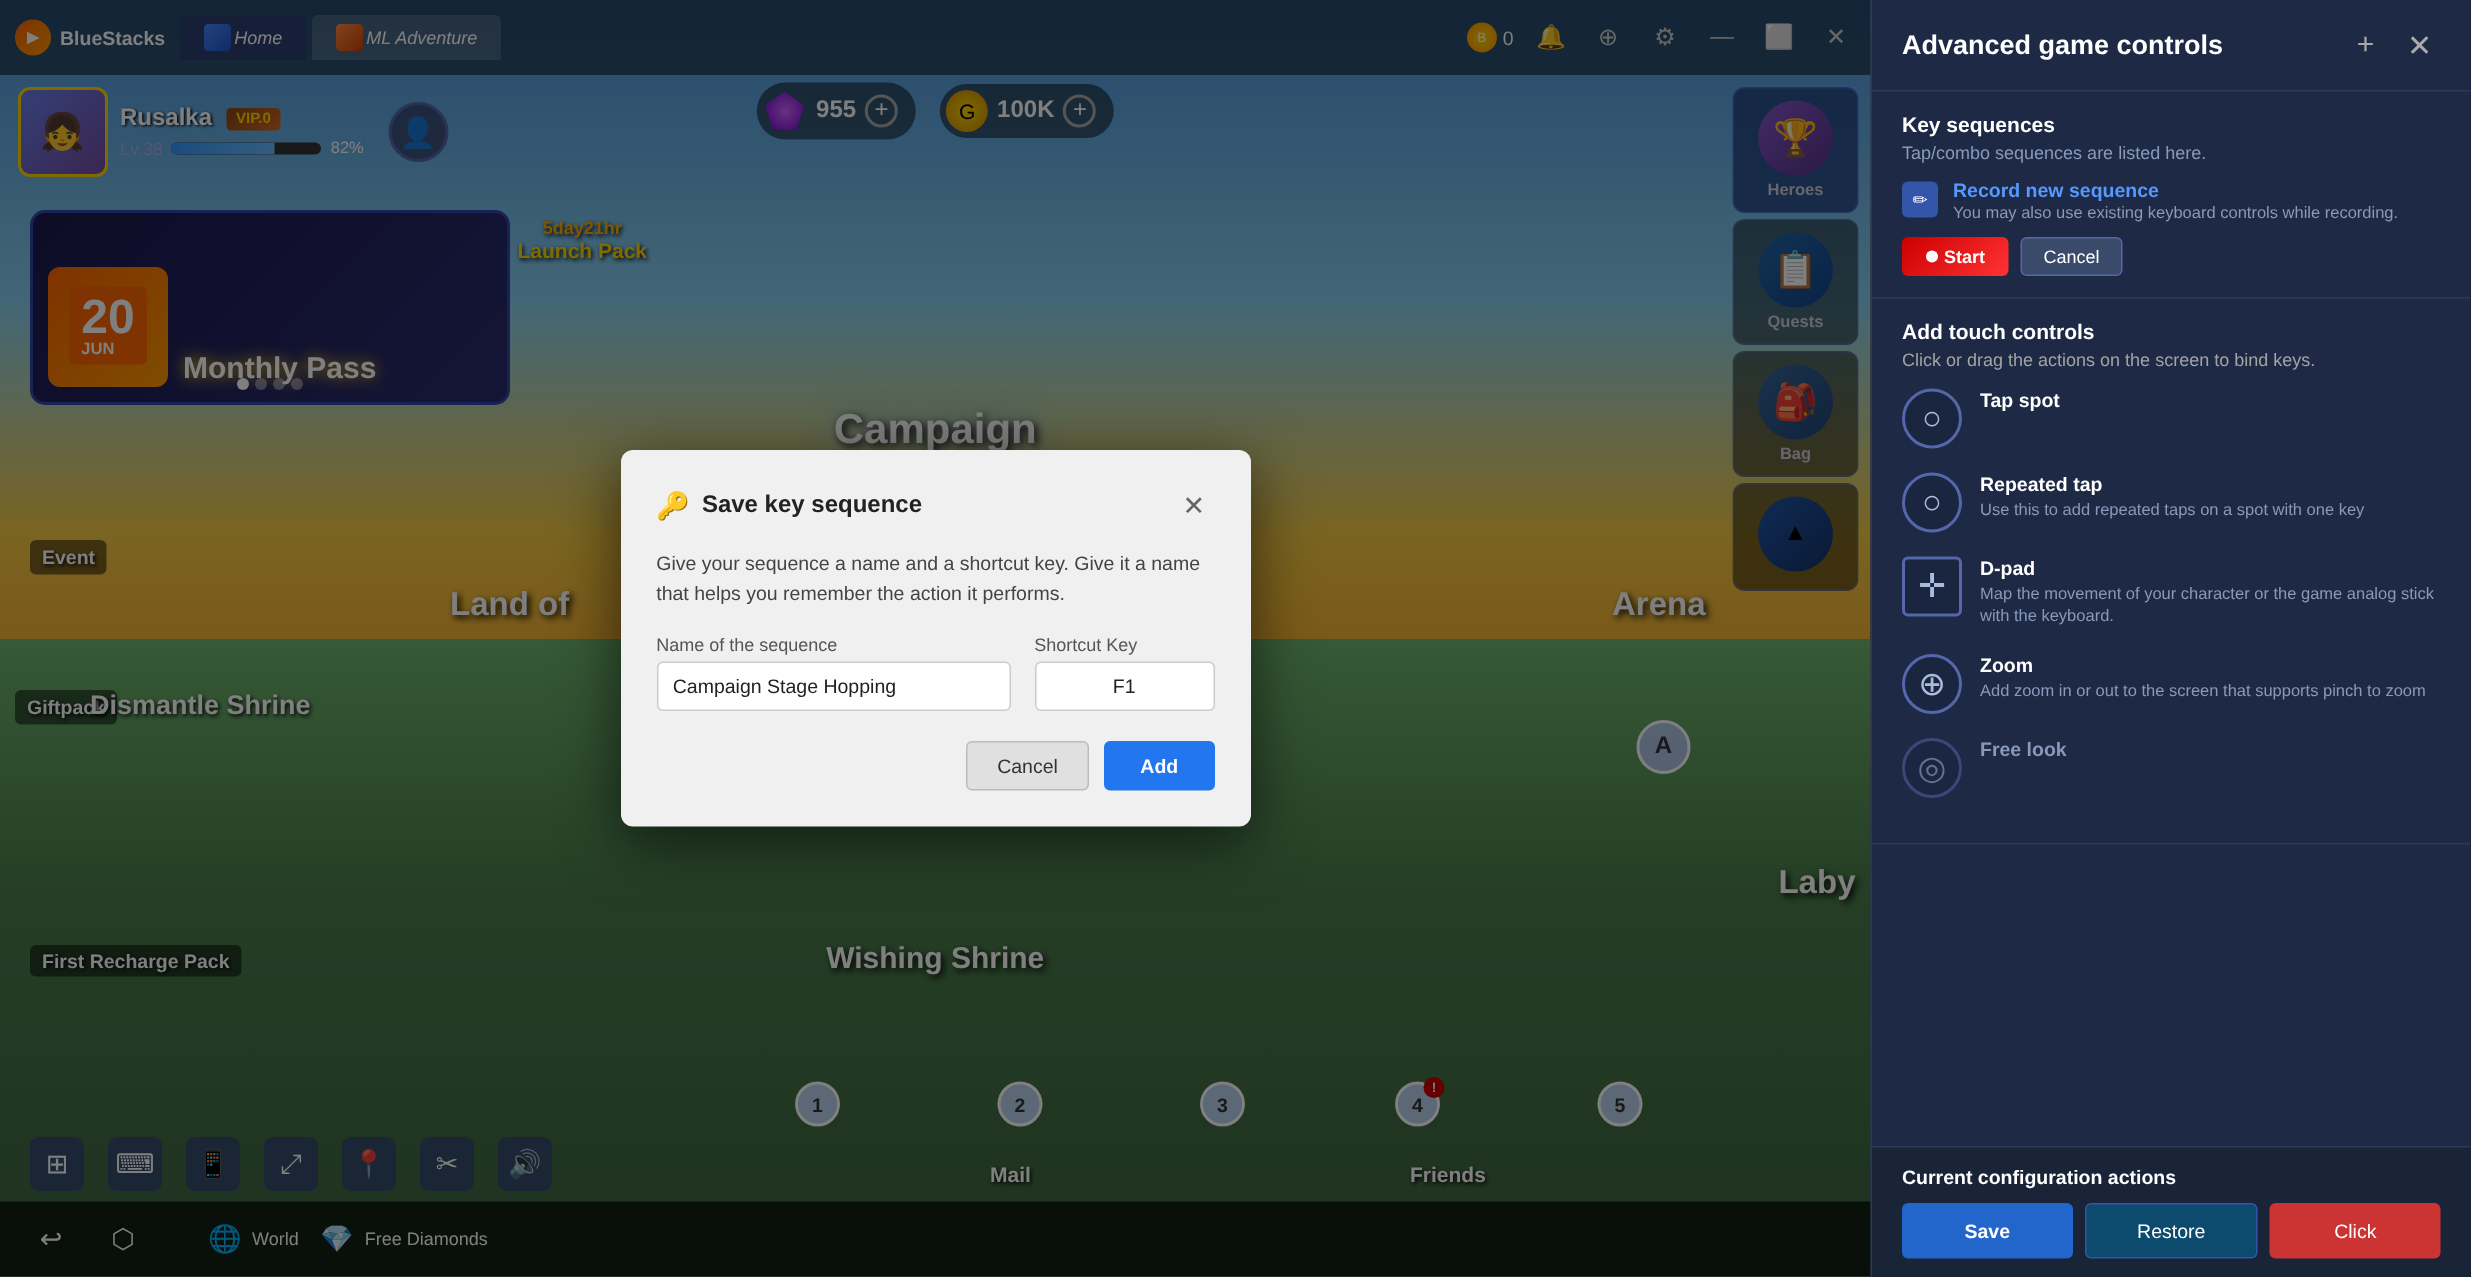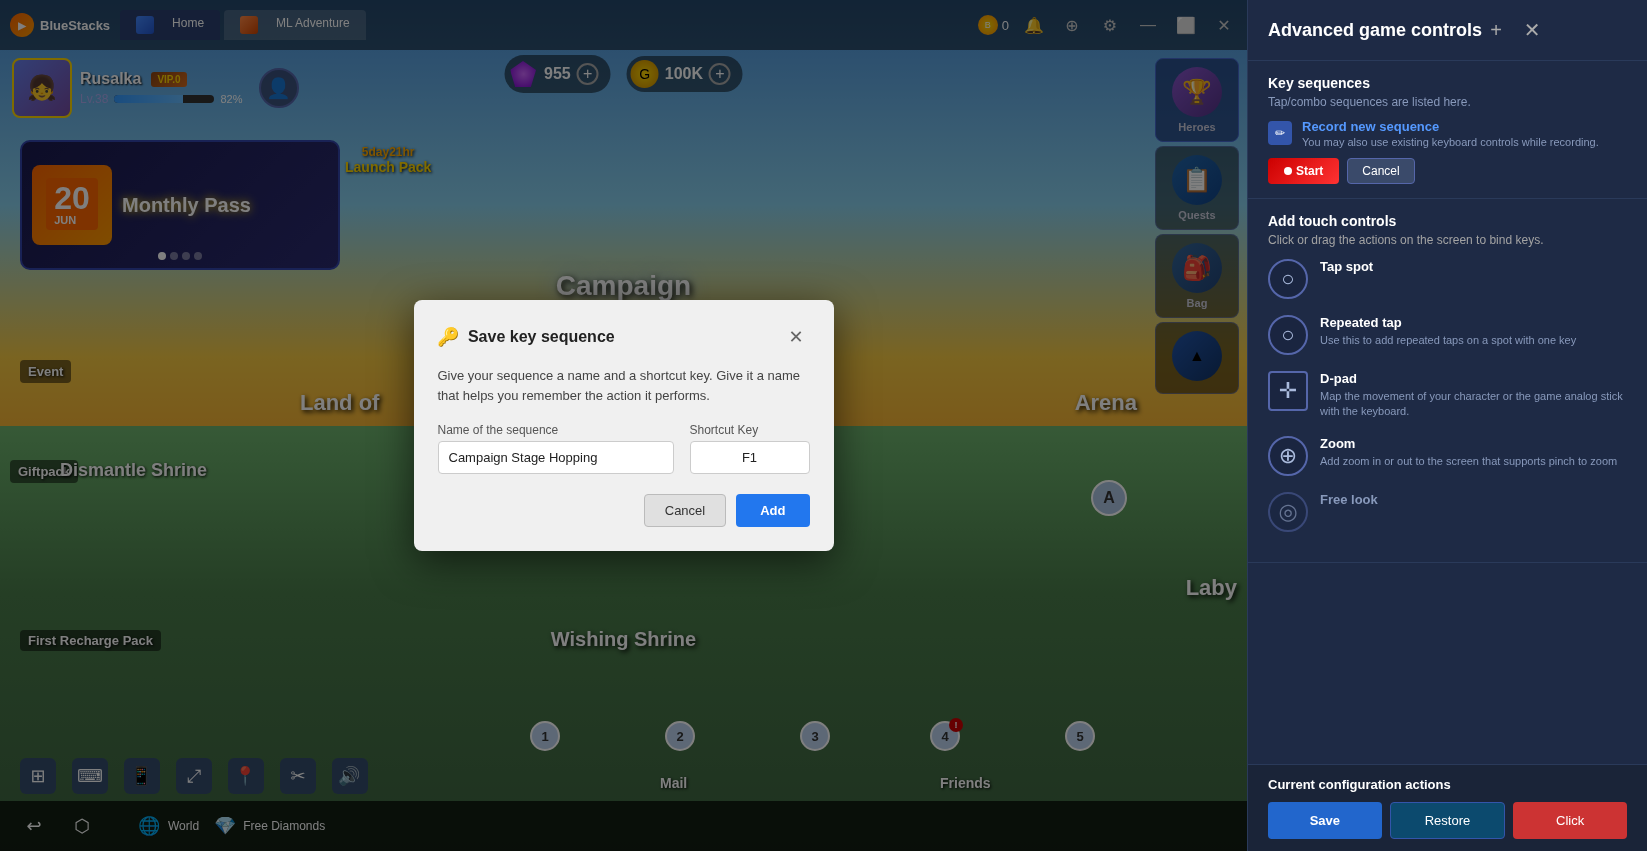--- a/index.html
+++ b/index.html
@@ -52,29 +52,30 @@
     .bs-icon {
       width: 24px; height: 24px;
       background: linear-gradient(135deg, #ff6600, #ff9900);
       border-radius: 50%;
       display: flex; align-items: center; justify-content: center;
       font-size: 10px; color: white; font-weight: bold;
     }
 
     .tab {
       display: flex;
-      align-items: flex-start;
-      gap: 18px;
+      align-items: center;
+      gap: 2px;
       padding: 6px 16px;
       background: rgba(255,255,255,0.15);
       border-radius: 4px 4px 0 0;
       color: white;
       font-size: 12px;
       cursor: pointer;
       margin-right: 4px;
+      font-style: italic;
     }
 
     .tab.active {
       background: #2a3f6f;
     }
 
     .tab-icon {
       width: 18px; height: 18px;
       border-radius: 3px;
     }
@@ -235,21 +236,21 @@
     #monthly-pass {
       position: absolute;
       top: 140px; left: 20px;
       width: 320px; height: 130px;
       background: linear-gradient(135deg, #1a1a4e, #2a2a6e);
       border-radius: 10px;
       border: 2px solid #3344aa;
       z-index: 10;
       overflow: hidden;
       display: flex;
-      align-items: center;
+      align-items: flex-end;
       padding: 10px;
       gap: 10px;
     }
 
     .monthly-pass-icon {
       width: 80px; height: 80px;
       background: linear-gradient(135deg, #ff6600, #ff9900);
       border-radius: 8px;
       display: flex;
       flex-direction: column;
@@ -426,21 +427,21 @@
       width: 400px; height: 851px;
       background: #1e2a45;
       border-left: 1px solid #2a3a5a;
       display: flex;
       flex-direction: column;
     }
 
     #panel-header {
       display: flex;
       align-items: center;
-      justify-content: flex-start;
+      justify-content: space-between;
       padding: 16px 20px;
       border-bottom: 1px solid #2a3a5a;
     }
 
     .panel-title {
       color: white;
       font-size: 18px;
       font-weight: bold;
     }
 

